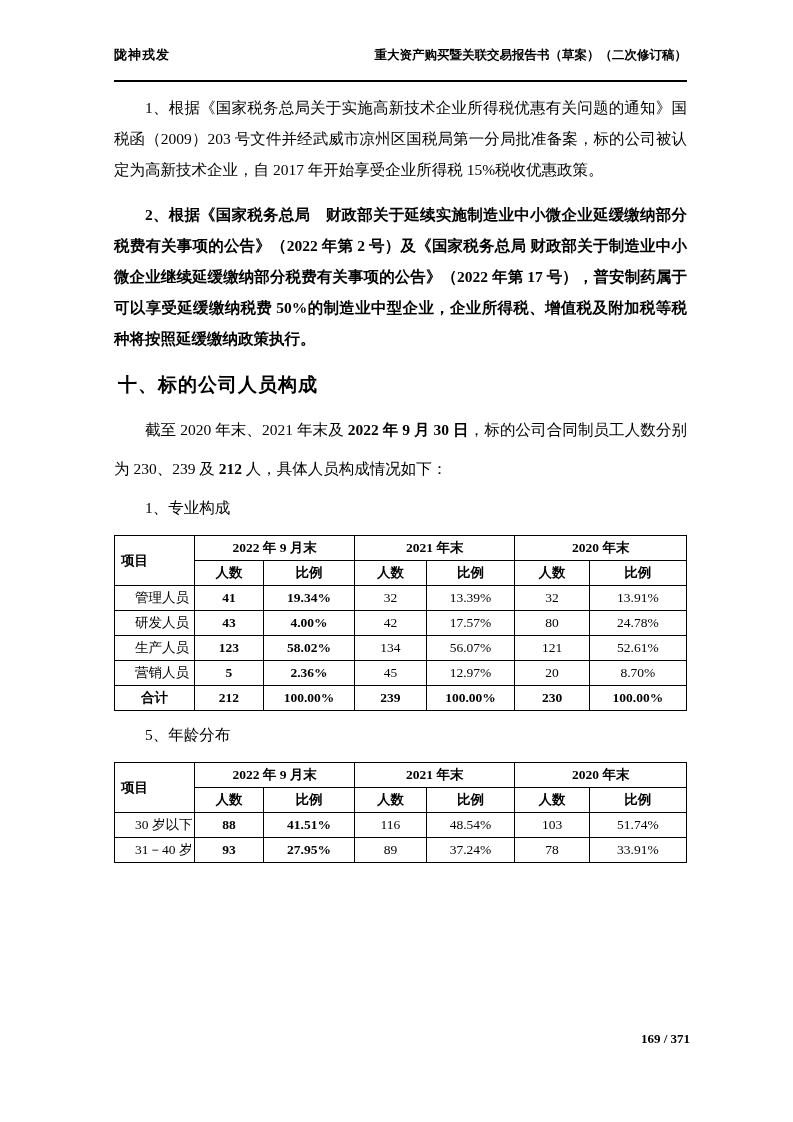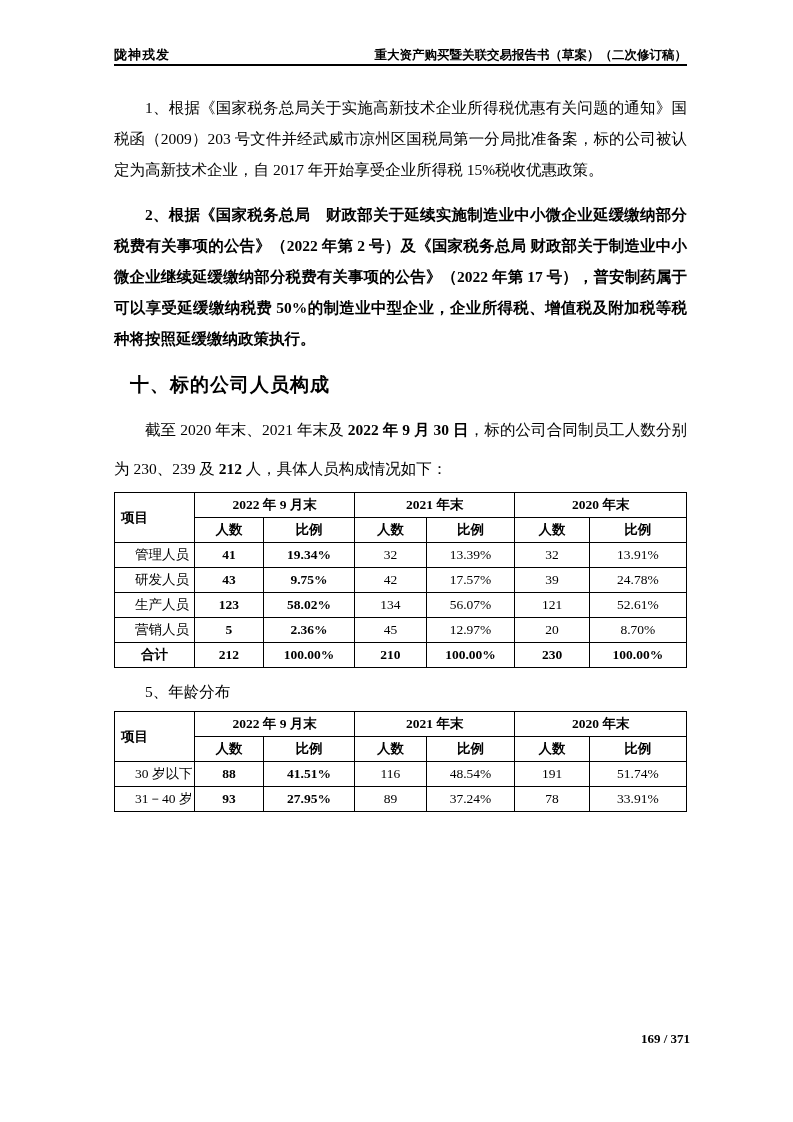--- a/index.html
+++ b/index.html
@@ -16,21 +16,21 @@
     background: #fff;
     overflow: hidden;
   }
   .header {
     position: absolute;
     top: 46px; left: 114px; right: 106px;
     display: flex;
     justify-content: space-between;
     align-items: flex-end;
     border-bottom: 2px solid #000;
-    padding-bottom: 0;
+    padding-bottom: 16px;
   }
   .header-left {
     font-size: 13px;
     font-weight: bold;
     letter-spacing: 1px;
   }
   .header-right {
     font-size: 12.5px;
     font-weight: bold;
   }
@@ -46,21 +46,21 @@
     text-indent: 2em;
     margin: 14px 0 0 0;
   }
   .para.first { }
   .para.bold-quote { font-weight: bold; }
   .bold { font-weight: bold; }
   .section-heading {
     font-family: "Liberation Sans", "DejaVu Sans", sans-serif;
     font-size: 19px;
     font-weight: bold;
-    margin: 18px 0 0 16px;
+    margin: 18px 0 0 4px;
     letter-spacing: 1px;
   }
   .intro-para {
     font-size: 15.5px;
     line-height: 39px;
     text-align: justify;
     text-indent: 2em;
     margin: 12px 0 0 0;
   }
   .sub-caption {
@@ -68,21 +68,21 @@
     line-height: 31px;
     text-indent: 2em;
     margin: 4px 0 0 0;
   }
   .sub-caption.second { margin-top: 8px; }
   table.doc-table {
     width: 100%;
     border-collapse: collapse;
     table-layout: fixed;
     font-size: 13.5px;
-    margin-top: 4px;
+    margin-top: 12px;
   }
   table.doc-table th, table.doc-table td {
     border: 1px solid #000;
     padding: 1px 4px;
     height: 25px;
     text-align: center;
     vertical-align: middle;
     overflow: hidden;
     white-space: nowrap;
   }
@@ -113,20 +113,21 @@
 
     <p class="para first">1、根据《国家税务总局关于实施高新技术企业所得税优惠有关问题的通知》国税函（2009）203 号文件并经武威市凉州区国税局第一分局批准备案，标的公司被认定为高新技术企业，自 2017 年开始享受企业所得税 15%税收优惠政策。</p>
 
     <p class="para bold-quote">2、根据《国家税务总局　财政部关于延续实施制造业中小微企业延缓缴纳部分税费有关事项的公告》（2022 年第 2 号）及《国家税务总局 财政部关于制造业中小微企业继续延缓缴纳部分税费有关事项的公告》（2022 年第 17 号），普安制药属于可以享受延缓缴纳税费 50%的制造业中型企业，企业所得税、增值税及附加税等税种将按照延缓缴纳政策执行。</p>
 
 
     <h2 class="section-heading">十、标的公司人员构成</h2>
 
     <p class="intro-para"><span>截至 2020 年末、2021 年末及 </span><span class="bold">2022 年 9 月 30 日</span><span>，标的公司合同制员工人数分别为 230、239 及 </span><span class="bold">212</span><span> 人，具体人员构成情况如下：</span></p>
 
+    <p class="sub-caption">1、专业构成</p>
 
     <table class="doc-table">
       <colgroup>
         <col style="width:14%">
           <col style="width:12%">
           <col style="width:16%">
           <col style="width:12.5%">
           <col style="width:15.5%">
           <col style="width:13%">
           <col style="width:17%">
@@ -153,24 +154,24 @@
           <td class="col2022">41</td>
           <td class="col2022">19.34%</td>
           <td>32</td>
           <td>13.39%</td>
           <td>32</td>
           <td>13.91%</td>
         </tr>
         <tr>
           <td class="label">研发人员</td>
           <td class="col2022">43</td>
-          <td class="col2022">9.75%</td>
+          <td class="col2022">4.00%</td>
           <td>42</td>
           <td>17.57%</td>
-          <td>39</td>
+          <td>80</td>
           <td>24.78%</td>
         </tr>
         <tr>
           <td class="label">生产人员</td>
           <td class="col2022">123</td>
           <td class="col2022">58.02%</td>
           <td>134</td>
           <td>56.07%</td>
           <td>121</td>
           <td>52.61%</td>
@@ -181,21 +182,21 @@
           <td class="col2022">2.36%</td>
           <td>45</td>
           <td>12.97%</td>
           <td>20</td>
           <td>8.70%</td>
         </tr>
         <tr class="total">
           <td>合计</td>
           <td>212</td>
           <td>100.00%</td>
-          <td>210</td>
+          <td>239</td>
           <td>100.00%</td>
           <td>230</td>
           <td>100.00%</td>
         </tr>
       </tbody>
     </table>
 
     <p class="sub-caption second">5、年龄分布</p>
 
     <table class="doc-table">
@@ -224,21 +225,21 @@
           <th>比例</th>
         </tr>
       </thead>
       <tbody>
         <tr>
           <td class="label">30 岁以下</td>
           <td class="col2022">88</td>
           <td class="col2022">41.51%</td>
           <td>116</td>
           <td>48.54%</td>
-          <td>191</td>
+          <td>103</td>
           <td>51.74%</td>
         </tr>
         <tr>
           <td class="label">31－40 岁</td>
           <td class="col2022">93</td>
           <td class="col2022">27.95%</td>
           <td>89</td>
           <td>37.24%</td>
           <td>78</td>
           <td>33.91%</td>

